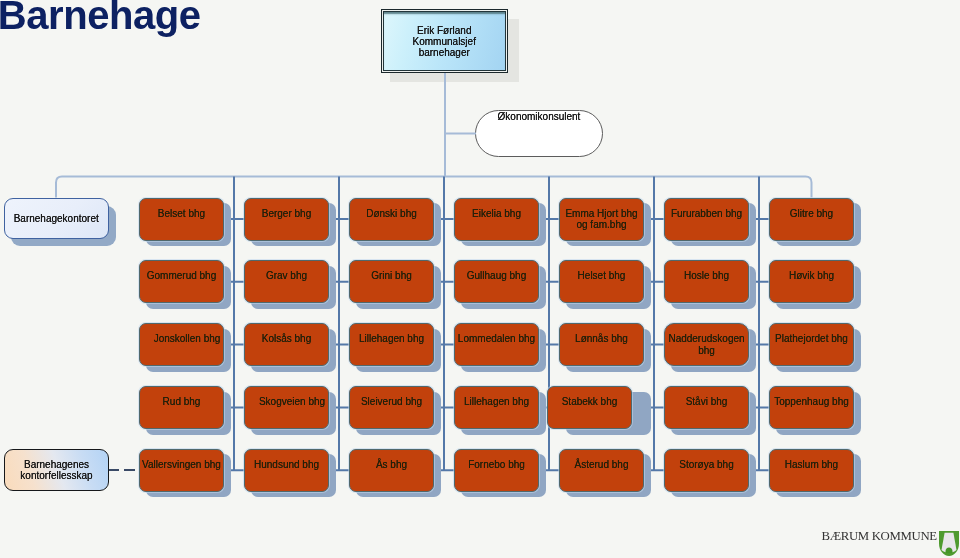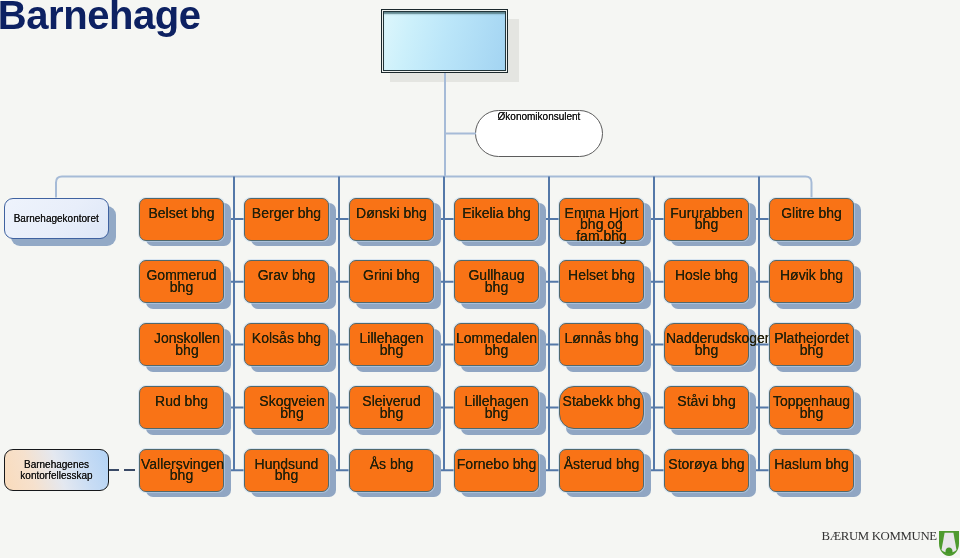--- a/index.html
+++ b/index.html
@@ -70,24 +70,24 @@
     position:absolute; left:4px; top:449px; width:105px; height:42px;
     box-sizing:border-box; border:1.4px solid #16181a; border-radius:9px;
     background:linear-gradient(72deg,#f9dcbe 4%,#f6e1cd 26%,#e4e8f0 52%,#c8dcf4 76%,#b3d3f5 100%);
     display:flex; flex-direction:column; align-items:center; justify-content:center; text-align:center;
     font-size:10px; color:#161616; line-height:11.4px; text-shadow:0 0 0.45px #161616;
   }
 
   
   .kbox{
     position:absolute; width:85px; height:43px; box-sizing:border-box;
-    border:1.4px solid #50686c; border-radius:7px; background:#f97316;
+    border:1.4px solid #50686c; border-radius:7px; background:#c2410c;
     box-shadow:0 0 0 1px rgba(190,214,236,.55);
     padding:9px 1px 0 1px; text-align:center;
-    font-size:14px; color:#23200a; line-height:11.8px; text-shadow:0 0 0.45px #23200a;
+    font-size:10px; color:#23200a; line-height:11.8px; text-shadow:0 0 0.45px #23200a;
   }
   .kshadow{
     position:absolute; width:85px; height:43px; border-radius:7px;
     background:#90a6c3;
   }
 
   
   #footer-wordmark{position:absolute; left:821.5px; top:528.6px;
     font-family:"Liberation Serif",serif; font-size:12.8px; letter-spacing:-0.35px;
     color:#333333; white-space:nowrap; line-height:15px;}
@@ -96,20 +96,25 @@
 </head>
 <body>
 
 <div id="stage">
 
   <div id="page-title">Barnehage</div>
 
   <div class="top-box-shadow"></div>
   <div class="top-box">
     <div class="top-box-inner"></div>
+    <div class="top-box-label">
+      <div>Erik Førland</div>
+      <div>Kommunalsjef</div>
+      <div>barnehager</div>
+    </div>
   </div>
 
   <div class="pill">
     <span>Økonomikonsulent</span>
   </div>
 
   <div id="connectors">
       <svg width="960" height="558" viewBox="0 0 960 558" style="position:absolute;left:0;top:0;">
         <path d="M445,73 L445,176.5" fill="none" stroke="#a6bbd7" stroke-width="2"></path>
         <path d="M445,133.5 L476,133.5" fill="none" stroke="#a6bbd7" stroke-width="2"></path>
@@ -181,21 +186,21 @@
       <div class="kbox" style="left:769px; top:323.1px;"><span>Plathejordet bhg</span></div>
       <div class="kshadow" style="left:145.7px; top:391.5px;"></div>
       <div class="kbox" style="left:139px; top:385.9px;"><span>Rud bhg</span></div>
       <div class="kshadow" style="left:250.7px; top:391.5px;"></div>
       <div class="kbox" style="left:244px; top:385.9px;padding-left:12px;"><span>Skogveien bhg</span></div>
       <div class="kshadow" style="left:355.7px; top:391.5px;"></div>
       <div class="kbox" style="left:349px; top:385.9px;"><span>Sleiverud bhg</span></div>
       <div class="kshadow" style="left:460.7px; top:391.5px;"></div>
       <div class="kbox" style="left:454px; top:385.9px;"><span>Lillehagen bhg</span></div>
       <div class="kshadow" style="left:565.7px; top:391.5px;"></div>
-      <div class="kbox" style="left:559px; top:385.9px;border-radius:15px;"><span>Stabekk bhg</span></div>
+      <div class="kbox" style="left:547px; top:385.9px;"><span>Stabekk bhg</span></div>
       <div class="kshadow" style="left:670.7px; top:391.5px;"></div>
       <div class="kbox" style="left:664px; top:385.9px;"><span>Ståvi bhg</span></div>
       <div class="kshadow" style="left:775.7px; top:391.5px;"></div>
       <div class="kbox" style="left:769px; top:385.9px;"><span>Toppenhaug bhg</span></div>
       <div class="kshadow" style="left:145.7px; top:454.3px;"></div>
       <div class="kbox" style="left:139px; top:448.7px;"><span>Vallersvingen bhg</span></div>
       <div class="kshadow" style="left:250.7px; top:454.3px;"></div>
       <div class="kbox" style="left:244px; top:448.7px;"><span>Hundsund bhg</span></div>
       <div class="kshadow" style="left:355.7px; top:454.3px;"></div>
       <div class="kbox" style="left:349px; top:448.7px;"><span>Ås bhg</span></div>

